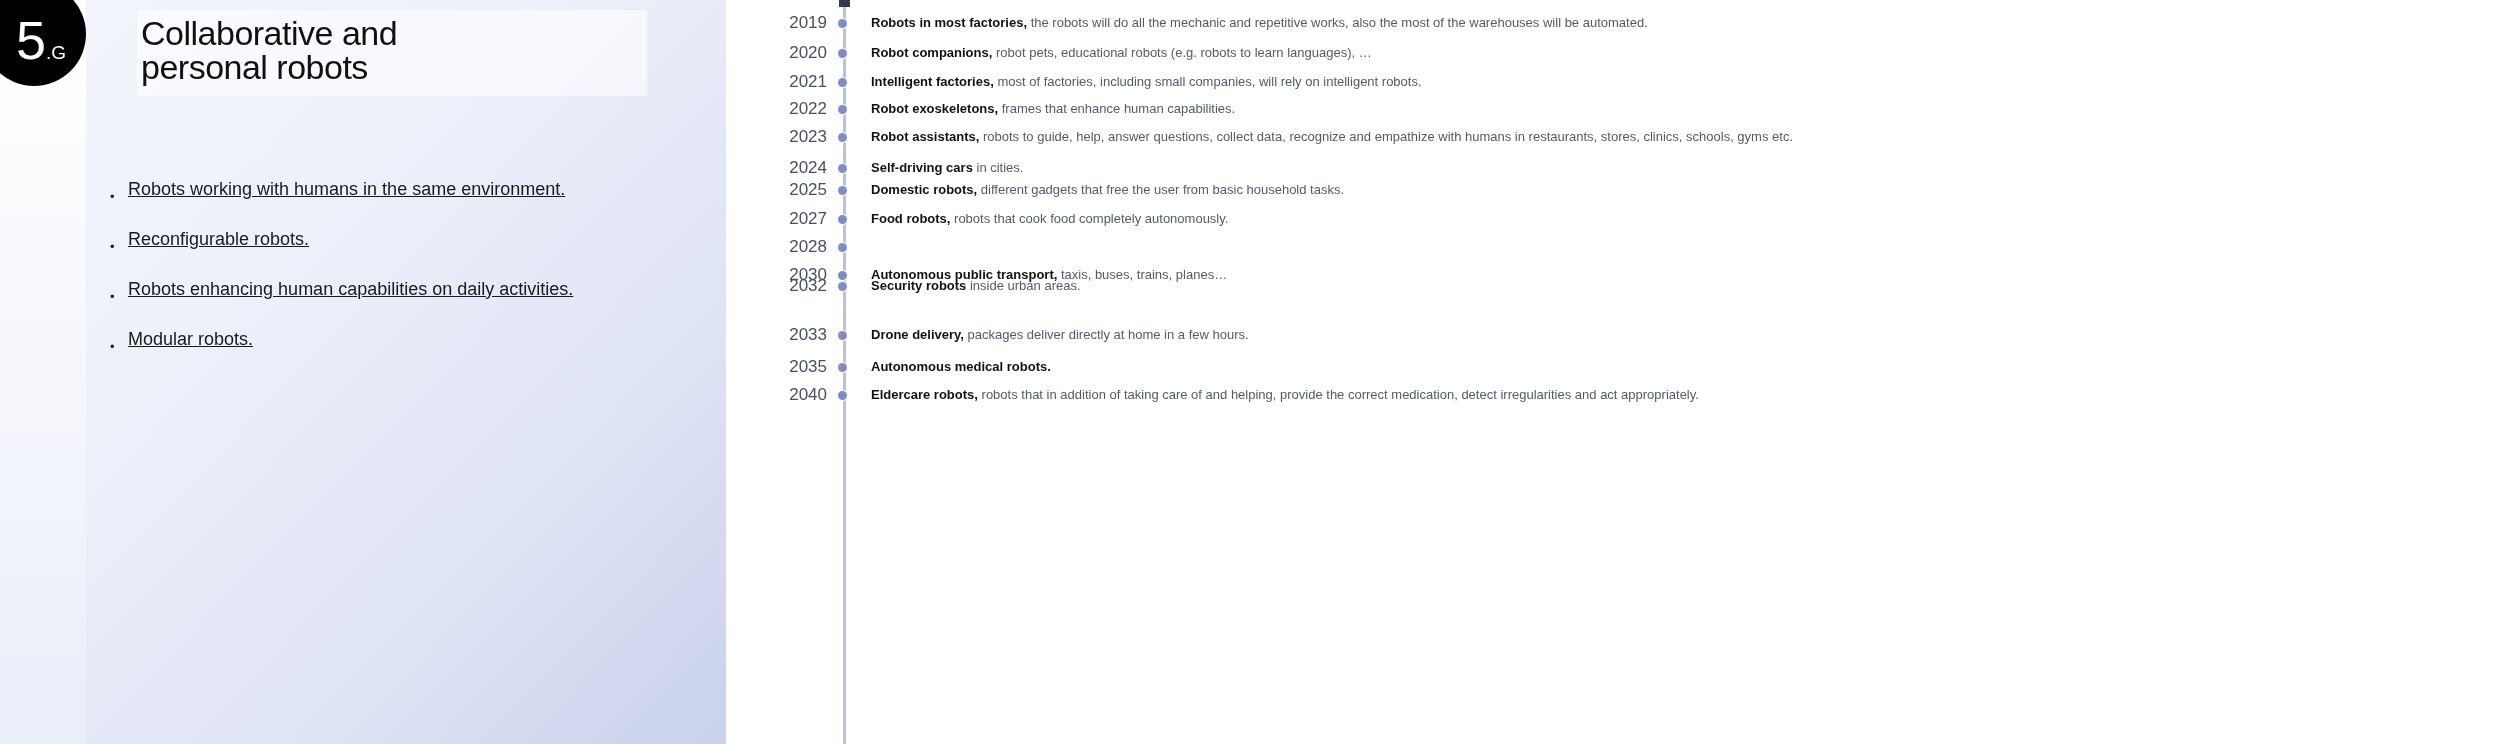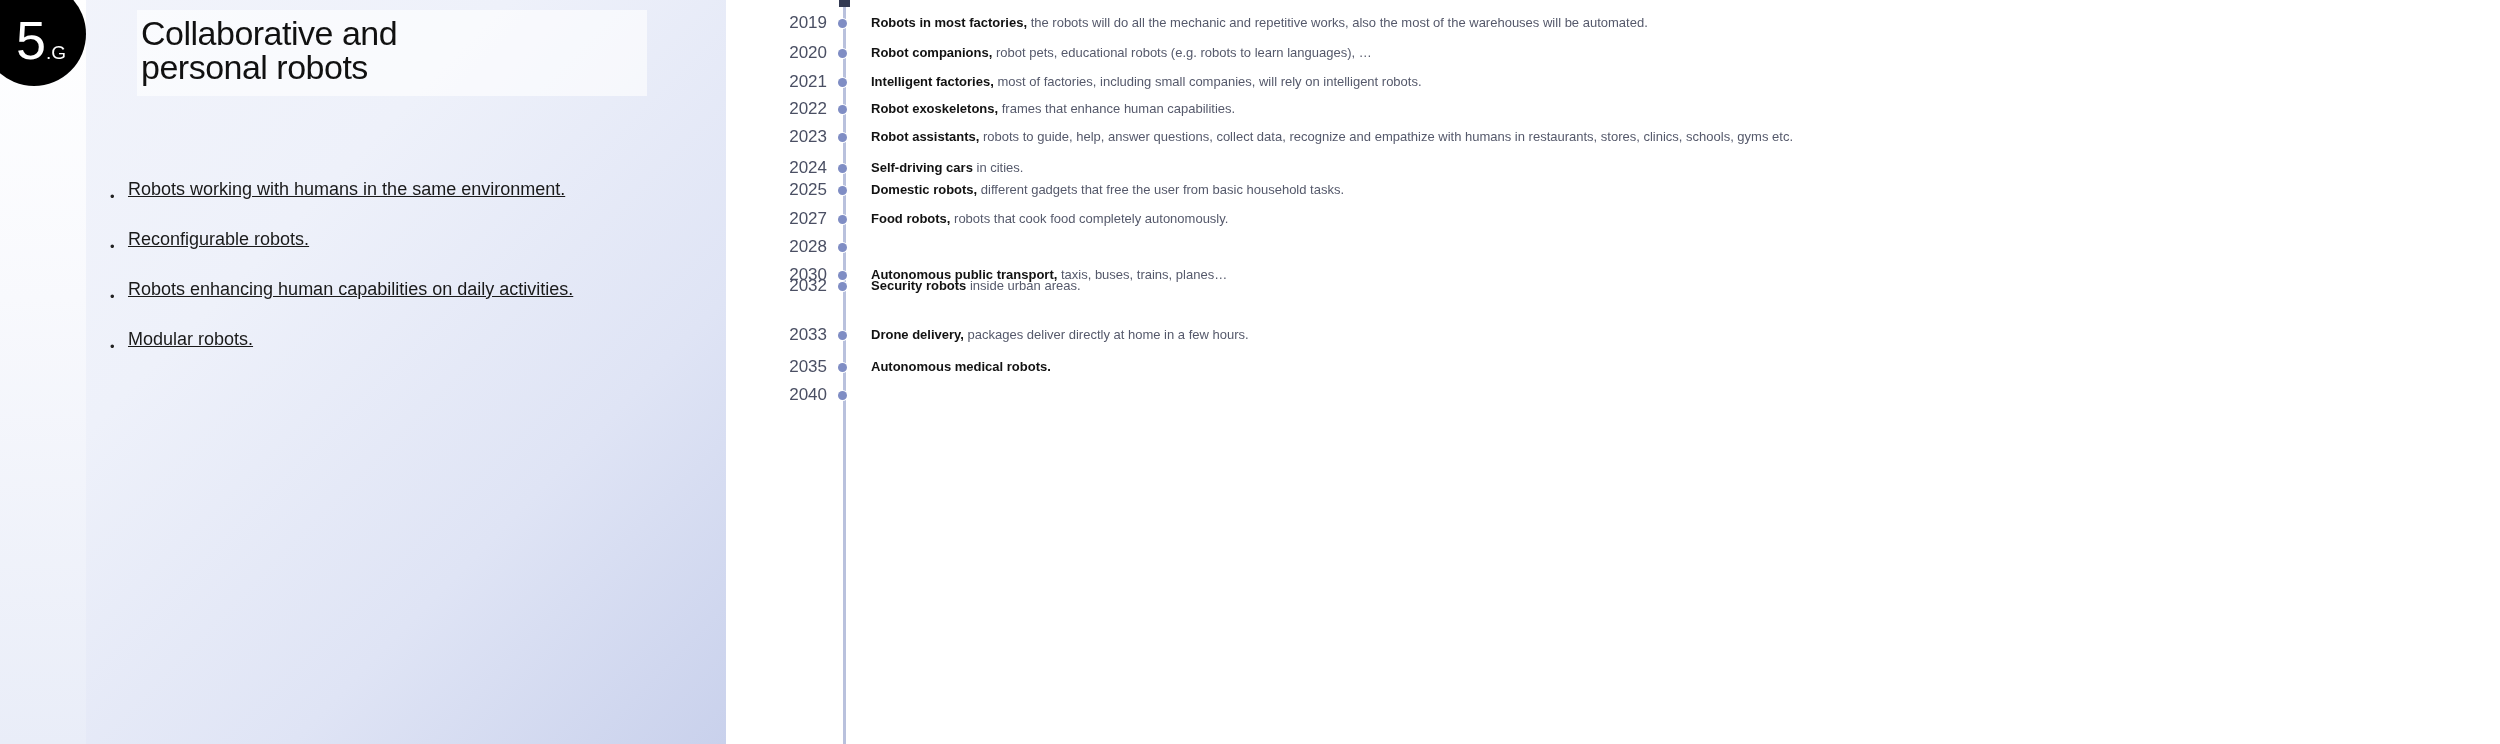--- a/index.html
+++ b/index.html
@@ -292,17 +292,18 @@
           <div class="tl-text"><span class="lead">Drone delivery,</span><span> packages deliver directly at home in a few hours.</span></div>
         </div>
         <div class="tl-item" style="top: 354px;">
           <div class="tl-year">2035</div>
           <div class="tl-dot" style="background: rgb(127, 141, 196);"></div>
           <div class="tl-text"><span class="lead">Autonomous medical robots.</span><span></span></div>
         </div>
         <div class="tl-item" style="top: 382px;">
           <div class="tl-year">2040</div>
           <div class="tl-dot" style="background: rgb(127, 141, 196);"></div>
+          <div class="tl-text"><span class="lead">Eldercare robots,</span><span> robots that in addition of taking care of and helping, provide the correct medication, detect irregularities and act appropriately.</span></div>
         </div>
       </div>
   </div>
 
 </div>
 
 </body></html>

